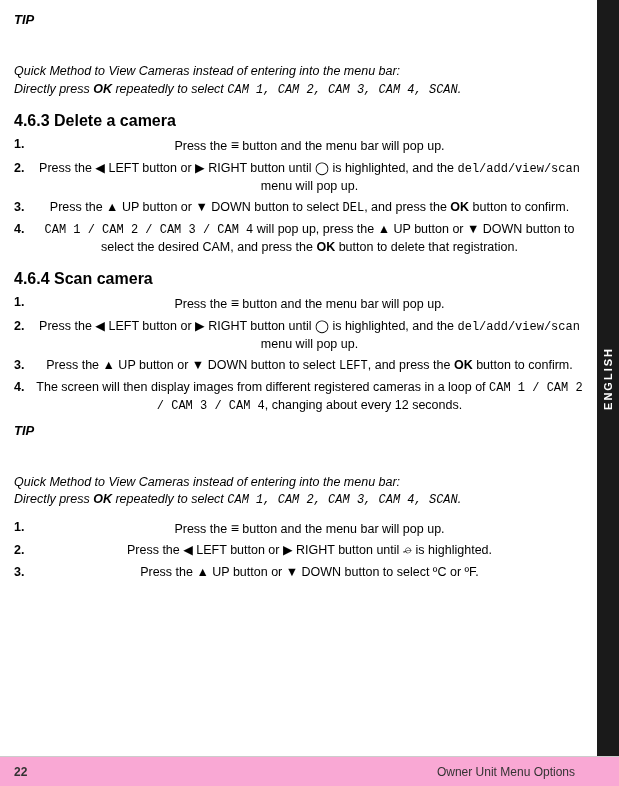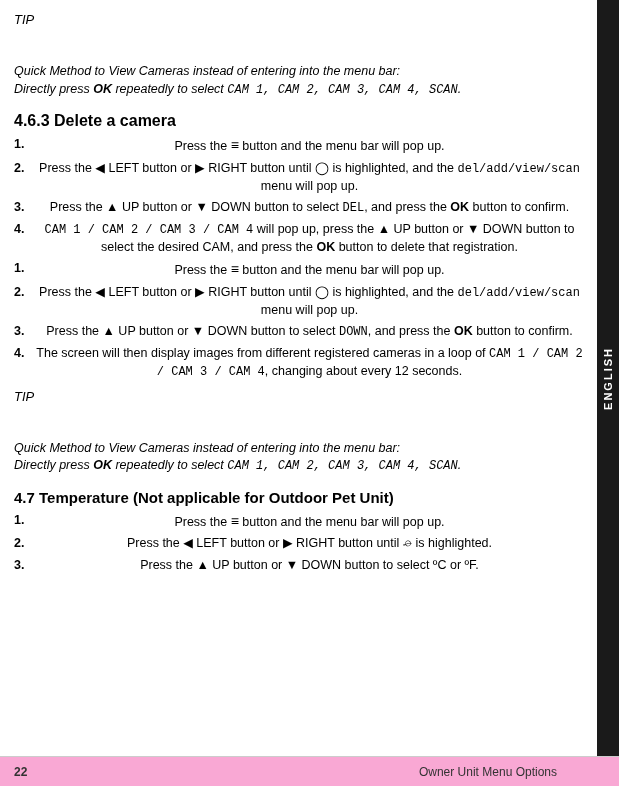--- a/index.html
+++ b/index.html
@@ -47,21 +47,21 @@
       flex: 1;
       padding: 12px 30px 12px 14px;
       padding-right: 36px;
     }
 
     .tip-block {
       margin-bottom: 10px;
     }
 
     .tip-label {
-      font-weight: normal;
+      font-weight: bold;
       font-style: italic;
       font-size: 13px;
     }
 
     .tip-text {
       font-style: italic;
       font-size: 12.5px;
       line-height: 1.4;
       margin-top: 36px;
     }
@@ -124,21 +124,21 @@
     .footer-page {
       font-size: 12px;
       color: #333;
       font-weight: bold;
     }
 
     .footer-title {
       font-size: 12px;
       color: #333;
       margin-left: auto;
-      margin-right: 48px;
+      margin-right: 30px;
     }
   </style>
 </head>
 <body>
 
 <div class="page-container">
 
   <div class="side-tab">
     <span class="side-tab-text">ENGLISH</span>
   </div>
@@ -166,48 +166,48 @@
       <li>
         <span class="list-num">3.</span>
         <span class="list-content">Press the ▲ UP button or ▼ DOWN button to select <span class="monospace">DEL</span>, and press the <b>OK</b> button to confirm.</span>
       </li>
       <li>
         <span class="list-num">4.</span>
         <span class="list-content"><span class="monospace">CAM 1 / CAM 2 / CAM 3 / CAM 4</span> will pop up, press the ▲ UP button or ▼ DOWN button to select the desired CAM, and press the <b>OK</b> button to delete that registration.</span>
       </li>
     </ol>
 
+    <div class="section-heading">4.6.4    Scan camera</div>
     <ol class="numbered-list">
       <li>
         <span class="list-num">1.</span>
         <span class="list-content">Press the <span style="font-size:14px;">≡</span> button and the menu bar will pop up.</span>
       </li>
       <li>
         <span class="list-num">2.</span>
         <span class="list-content">Press the ◀ LEFT button or ▶ RIGHT button until ◯  is highlighted, and the <span class="monospace">del/add/view/scan</span> menu will pop up.</span>
       </li>
       <li>
         <span class="list-num">3.</span>
-        <span class="list-content">Press the ▲ UP button or ▼ DOWN button to select <span class="monospace">DOWN</span>, and press the <b>OK</b> button to confirm.</span>
+        <span class="list-content">Press the ▲ UP button or ▼ DOWN button to select <span class="monospace">LEFT</span>, and press the <b>OK</b> button to confirm.</span>
       </li>
       <li>
         <span class="list-num">4.</span>
         <span class="list-content">The screen will then display images from different registered cameras in a loop of <span class="monospace">CAM 1 / CAM 2 / CAM 3 / CAM 4</span>, changing about every 12 seconds.</span>
       </li>
     </ol>
 
     <div class="tip-block" style="margin-top:8px;">
       <div class="tip-label">TIP</div>
       <div class="tip-text">
         <span>Quick Method to View Cameras instead of entering into the menu bar:</span><br>
         <span>Directly press </span><b>OK</b><span> repeatedly to select </span><span class="monospace">CAM 1,  CAM 2,  CAM 3,  CAM 4,  SCAN</span><span>.</span>
       </div>
     </div>
 
-    <div class="section-heading" style="font-size:15px;">4.7    Temperature (Not applicable for Outdoor Pet Unit)</div>
     <ol class="numbered-list">
       <li>
         <span class="list-num">1.</span>
         <span class="list-content">Press the <span style="font-size:14px;">≡</span> button and the menu bar will pop up.</span>
       </li>
       <li>
         <span class="list-num">2.</span>
         <span class="list-content">Press the ◀ LEFT button or ▶ RIGHT button until ⌮ is highlighted.</span>
       </li>
       <li>

